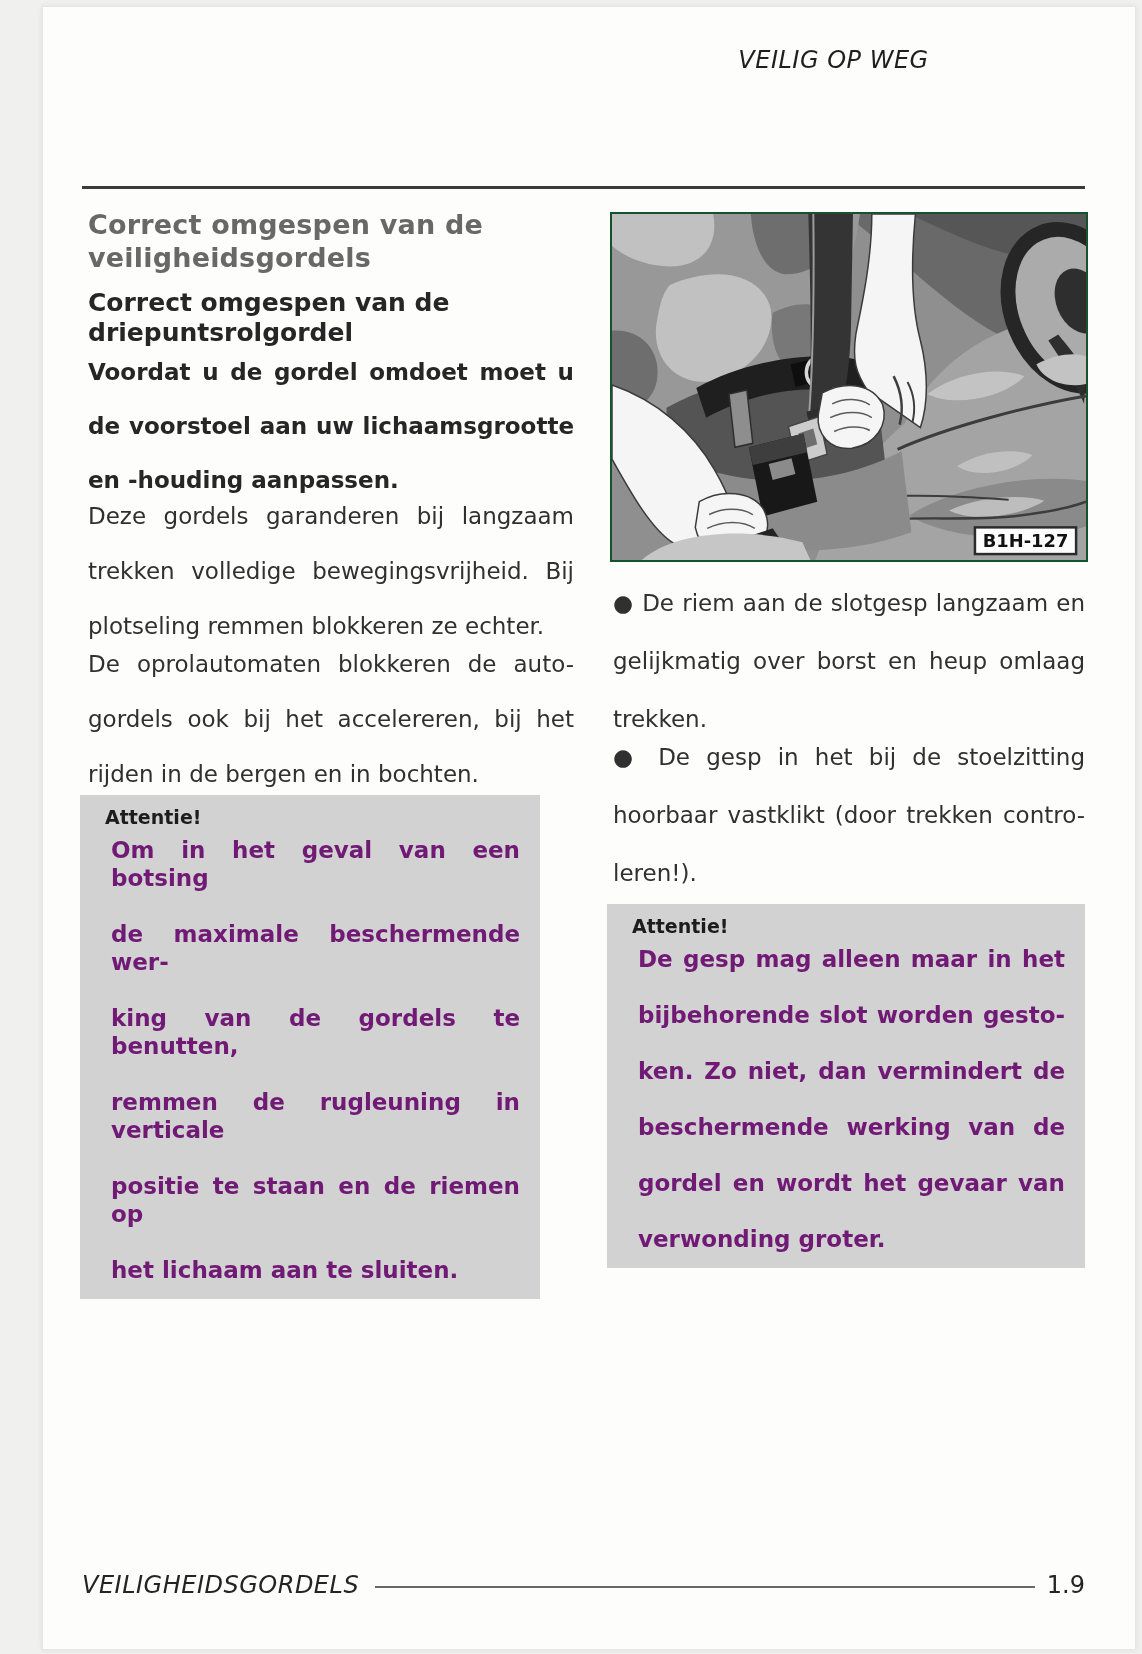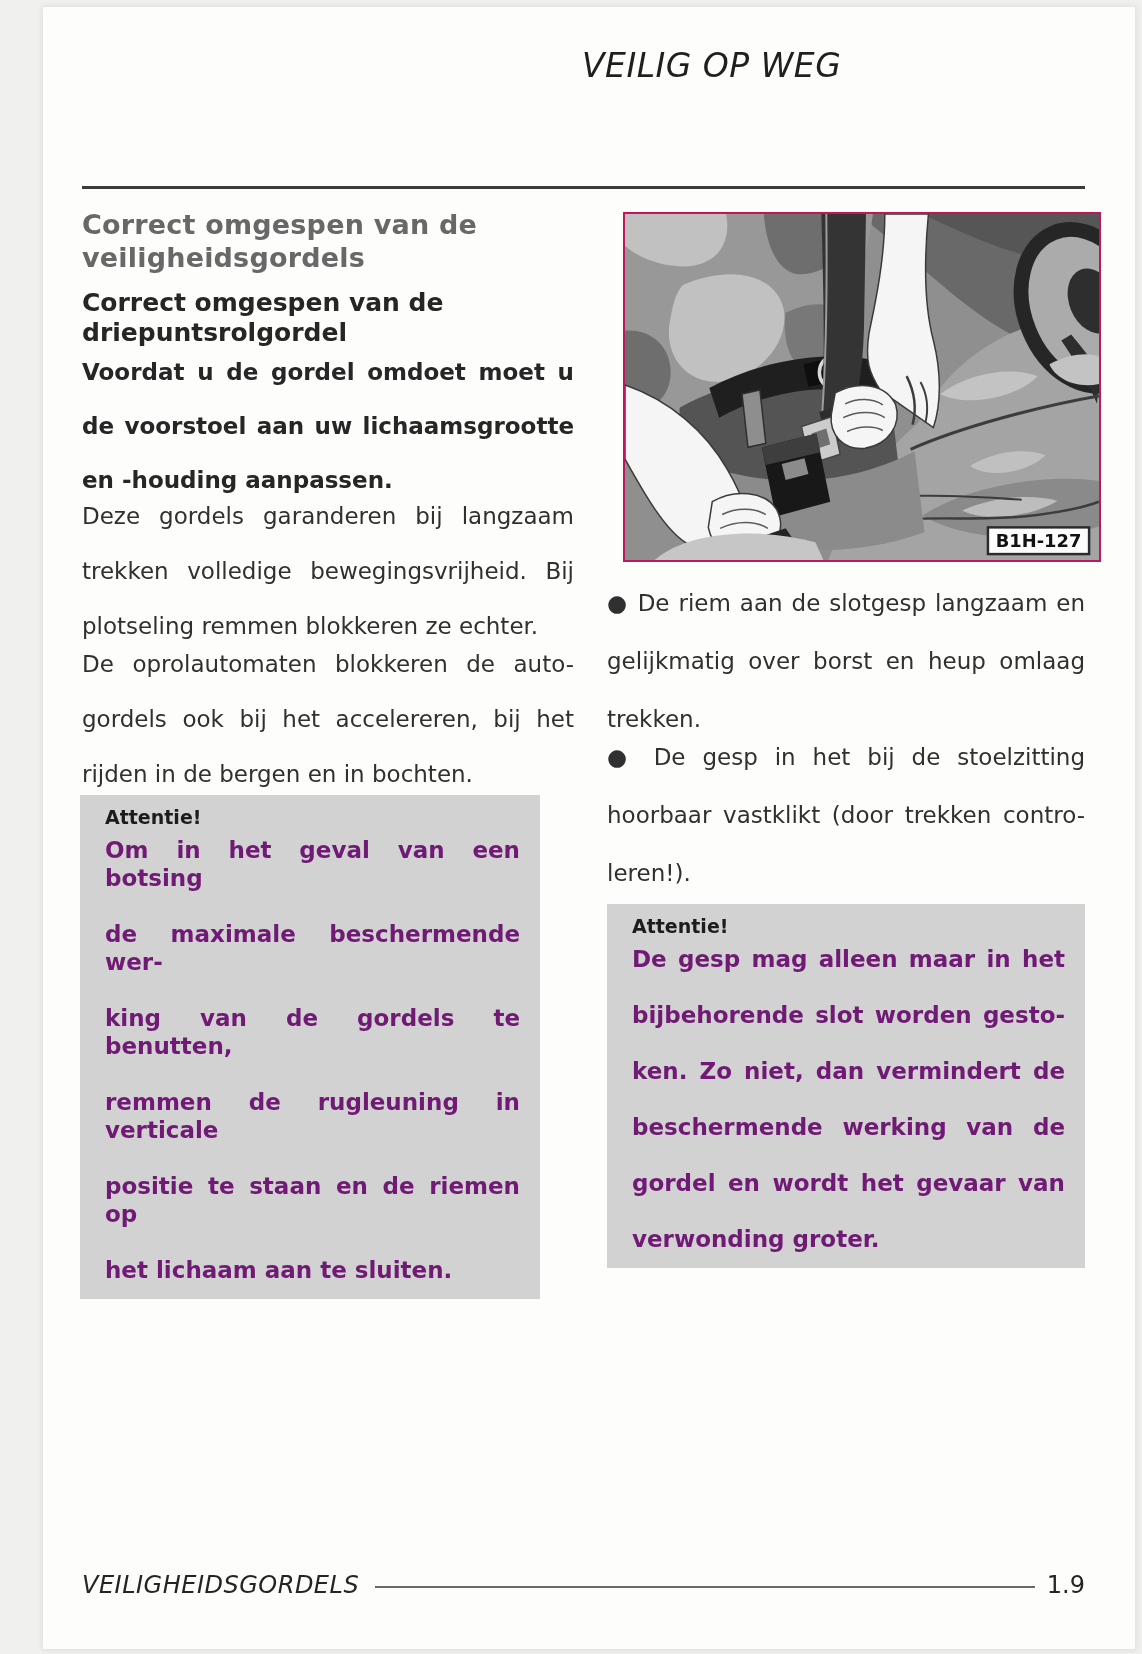--- a/index.html
+++ b/index.html
@@ -12,22 +12,22 @@
   }
   .page{
     position:absolute;left:42px;top:6px;width:1092px;height:1642px;
     background:#fdfdfc;
     border:1px solid #e6e6e4;
     box-shadow:0 0 6px rgba(0,0,0,0.08);
   }
   
   .hdr-title{
     position:absolute;top:46px;left:582px;width:503px;
-    text-align:left;
-    font-size:33px;font-style:italic;letter-spacing:0.5px;
+    text-align:center;
+    font-size:24px;font-style:italic;letter-spacing:0.5px;
     color:#1f1f1f;
   }
   .top-rule{
     position:absolute;left:82px;top:186px;width:1003px;height:2.5px;
     background:#3b3b3b;
   }
   .col-left{position:absolute;left:82px;top:208px;width:492px;}
   .col-right{position:absolute;left:607px;top:212px;width:478px;}
 
   h1.sec{
@@ -36,36 +36,36 @@
   }
   h2.sub{
     margin:0 0 11px 0;font-size:25px;line-height:30px;font-weight:bold;
     color:#262626;
   }
   .para{margin:0 0 10px 0;font-size:23px;line-height:27.5px;color:#303030;}
   .para.bold{font-weight:bold;color:#262626;line-height:27px;margin-bottom:9px;}
   .para.last-left{margin-bottom:7px;}
   .bullet-para{margin:0 0 9px 0;font-size:23px;line-height:29px;color:#303030;}
 
-  .jline{text-align:left;}
+  .jline{text-align:left;margin-left:6px;}
   [data-justify] .jline.stretch{text-align:justify;}
   [data-justify] .jline.stretch::after{content:"";display:inline-block;width:100%;height:0;}
 
   .attention{
     background:#d2d2d2;
     padding:11px 20px 15px 25px;
   }
   .attention.left-box{width:415px;margin-left:-2px;}
   .attention.right-box{width:433px;margin-top:16px;}
   .att-title{font-size:19px;font-weight:bold;color:#1c1c1c;margin:0 0 8px 0;}
   .att-body{font-size:23px;line-height:28px;font-weight:bold;color:#701a75;}
 
   figure.fig{
-    margin:0 0 27px 16px;width:474px;height:346px;
-    border:2px solid #be185d;background:#a16207;overflow:hidden;
+    margin:0 0 27px 3px;width:474px;height:346px;
+    border:2px solid #14532d;background:#a16207;overflow:hidden;
   }
   figure.fig svg{display:block;width:474px;height:346px;}
 
   .footer{
     position:absolute;left:82px;top:1571px;width:1003px;
     display:flex;align-items:center;
     font-size:24px;color:#242424;
   }
   .foot-label{font-style:italic;letter-spacing:0.5px;white-space:nowrap;}
   .foot-line{flex:1 1 auto;height:2px;background:#686868;margin:4px 12px 0 16px;}

